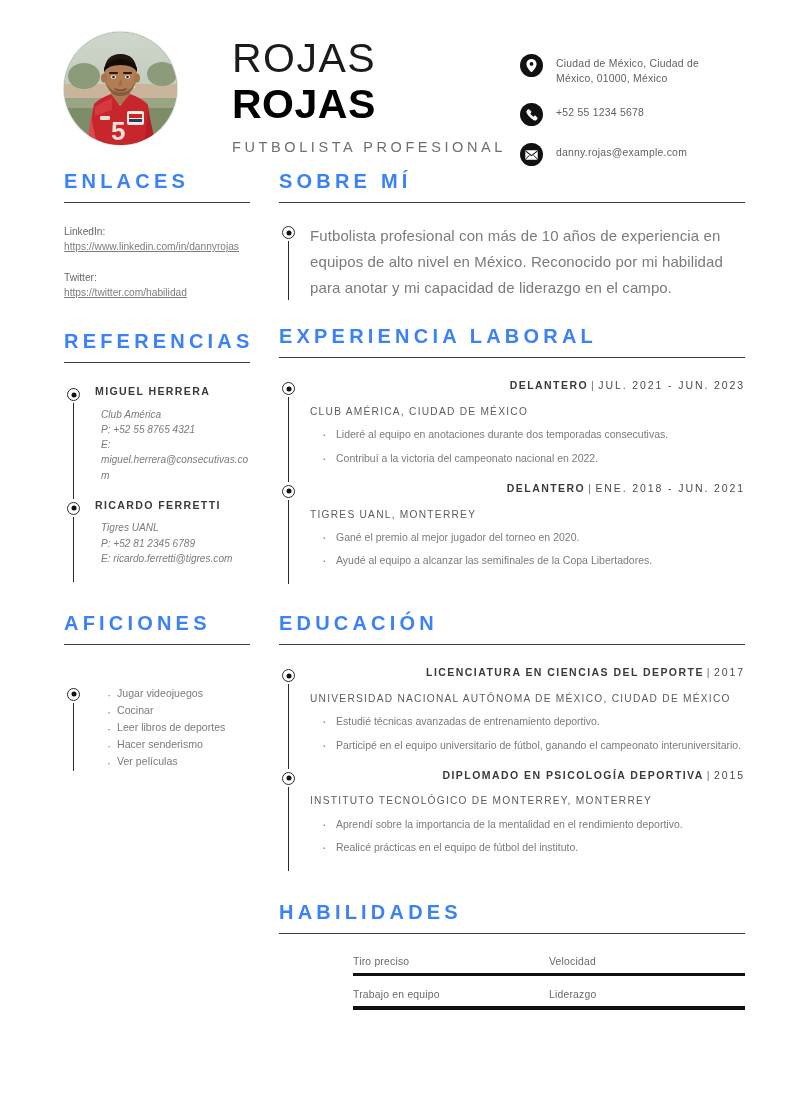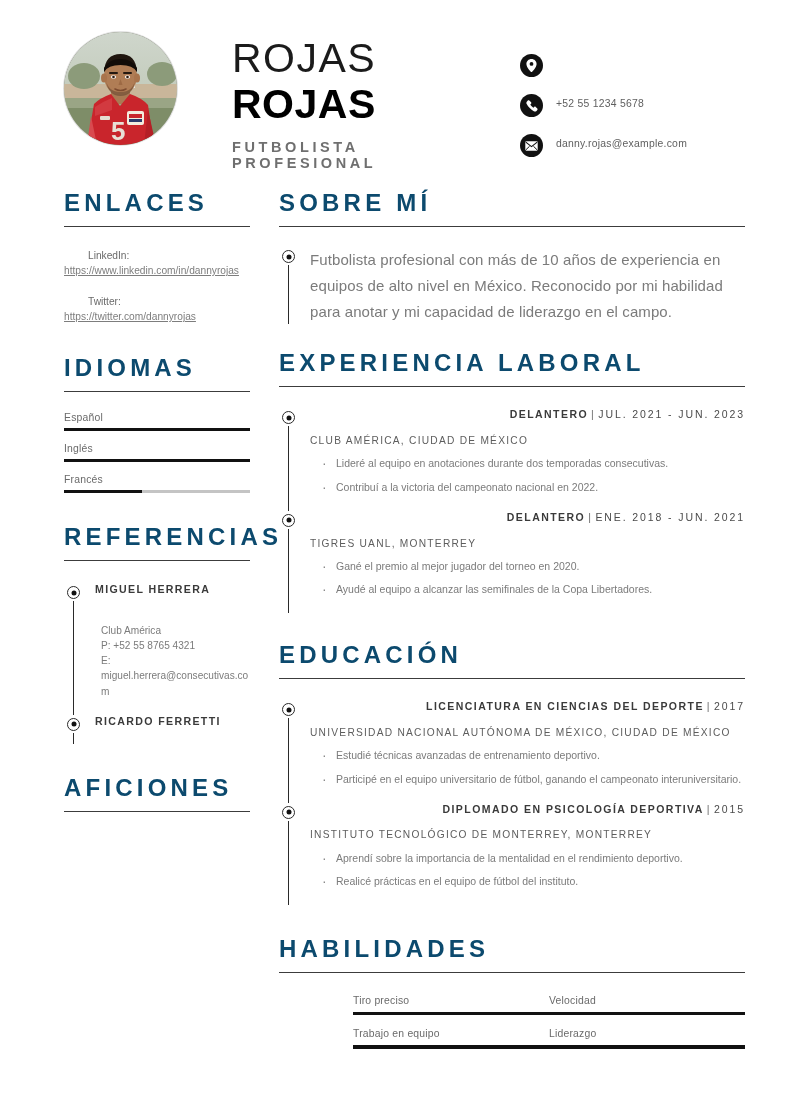--- a/index.html
+++ b/index.html
@@ -62,21 +62,21 @@
     letter-spacing: 0.5px;
     color: #000000;
     line-height: 1.08;
     margin-top: 2px;
   }
   .job-title {
     margin-top: 12px;
     font-size: 14.5px;
     letter-spacing: 3.6px;
     color: #6f6f6f;
-    font-weight: 700;
+    font-weight: 400;
   }
 
   .contact-block {
     flex: 0 0 218px;
     padding-top: 22px;
     margin-left: 10px;
   }
   .contact-row {
     display: flex;
     align-items: flex-start;
@@ -106,39 +106,38 @@
   
   .body-cols {
     display: flex;
     padding: 0 49px 0 64px;
   }
   .col-left  { width: 186px; flex: 0 0 186px; }
   .col-right { flex: 1 1 auto; margin-left: 29px; }
 
   
   .sec-title {
-    font-size: 24px;
+    font-size: 20px;
     font-weight: 700;
     letter-spacing: 4.2px;
-    color: #0c4a6e;
+    color: #3b82f6;
     text-transform: uppercase;
-    margin-top: 19px;
   }
   .sec-rule {
     height: 1px;
     background: #3c3c3c;
     margin-top: 9px;
   }
 
   .section { margin-bottom: 4px; }
 
   
   .links-wrap { padding-top: 21px; }
   .link-item { margin-bottom: 15px; font-size: 10.2px; line-height: 1.5; }
-  .link-label { color: #6a6a6a; margin-left: 24px; }
+  .link-label { color: #6a6a6a; }
   .link-url {
     color: #7d7d7d;
     text-decoration: underline;
     word-break: break-all;
     display: block;
   }
 
   
   .lang-wrap { padding-top: 20px; }
   .lang-item { margin-bottom: 12px; }
@@ -198,26 +197,27 @@
   .ref-item { padding-bottom: 16px; }
   .ref-name {
     font-size: 10.6px;
     font-weight: 700;
     letter-spacing: 1.35px;
     color: #3a3a3a;
     text-transform: uppercase;
     line-height: 1.3;
   }
   .ref-details {
-    margin-top: 26px;
+    margin-top: 8px;
     font-size: 10.1px;
     line-height: 1.5;
     color: #7b7b7b;
     padding-left: 6px;
     word-break: break-word;
+    font-style: italic;
   }
 
   
   .hobbies-wrap { padding-top: 26px; }
   .hobby-list {
     list-style: none;
     margin-top: 14px;
     padding-left: 12px;
   }
   .hobby-list li {
@@ -398,20 +398,21 @@
 
     <div class="contact-block">
 
       <div class="contact-row">
         <span class="contact-icon">
           <svg width="11" height="13" viewBox="0 0 11 13" xmlns="http://www.w3.org/2000/svg">
             <path d="M5.5 0C2.6 0 0.4 2.2 0.4 5c0 3.6 4.4 7.7 4.6 7.9 0.3 0.2 0.7 0.2 1 0C6.2 12.7 10.6 8.6 10.6 5 10.6 2.2 8.4 0 5.5 0z" fill="#fff"></path>
             <circle cx="5.5" cy="4.9" r="1.9" fill="#111"></circle>
           </svg>
         </span>
+        <span class="contact-text">Ciudad de México, Ciudad de México, 01000, México</span>
       </div>
 
       <div class="contact-row">
         <span class="contact-icon">
           <svg width="12" height="12" viewBox="0 0 12 12" xmlns="http://www.w3.org/2000/svg">
             <path d="M3.3 0.6C2.9 0.2 2.2 0.2 1.8 0.6L1 1.4C0.3 2.1 0.2 3.2 0.7 4.1c1.6 3 4.1 5.5 7.1 7.1 0.9 0.5 2 0.4 2.7-0.3l0.8-0.8c0.4-0.4 0.4-1.1 0-1.5L9.7 6.9C9.3 6.5 8.6 6.5 8.2 6.9L7.4 7.7C6.2 7 5 5.8 4.3 4.6l0.8-0.8c0.4-0.4 0.4-1.1 0-1.5L3.3 0.6z" fill="#fff"></path>
           </svg>
         </span>
         <span class="contact-text">+52 55 1234 5678</span>
       </div>
@@ -437,53 +438,25 @@
       <div class="section">
         <div class="sec-title">ENLACES</div>
         <div class="sec-rule"></div>
         <div class="links-wrap">
           <div class="link-item">
             <span class="link-label">LinkedIn:</span>
             <a class="link-url" href="#">https://www.linkedin.com/in/dannyrojas</a>
           </div>
           <div class="link-item">
             <span class="link-label">Twitter:</span>
-            <a class="link-url" href="#">https://twitter.com/dannyrojas</a>
+            <a class="link-url" href="#">https://twitter.com/habilidad</a>
           </div>
         </div>
       </div>
 
-      <div class="section mt-lang">
-        <div class="sec-title">IDIOMAS</div>
-        <div class="sec-rule"></div>
-        <div class="lang-wrap">
-
-          <div class="lang-item">
-            <div class="lang-name">Español</div>
-            <div class="bar-track">
-              <div class="bar-fill" style="width: 100%;"></div>
-            </div>
-          </div>
-
-          <div class="lang-item">
-            <div class="lang-name">Inglés</div>
-            <div class="bar-track">
-              <div class="bar-fill" style="width: 100%;"></div>
-            </div>
-          </div>
-
-          <div class="lang-item">
-            <div class="lang-name">Francés</div>
-            <div class="bar-track">
-              <div class="bar-fill" style="width: 42%;"></div>
-            </div>
-          </div>
-
-        </div>
-      </div>
 
       <div class="section mt-refs">
         <div class="sec-title">REFERENCIAS</div>
         <div class="sec-rule"></div>
         <div class="refs-wrap">
 
           <div class="tl-item ref-item">
             <span class="tl-marker"></span>
             <span class="tl-line"></span>
             <div class="ref-name">MIGUEL HERRERA</div>
@@ -491,28 +464,46 @@
               <div>Club América</div>
               <div>P: +52 55 8765 4321</div>
               <div>E: miguel.herrera@consecutivas.com</div>
             </div>
           </div>
 
           <div class="tl-item ref-item">
             <span class="tl-marker"></span>
             <span class="tl-line"></span>
             <div class="ref-name">RICARDO FERRETTI</div>
+            <div class="ref-details">
+              <div>Tigres UANL</div>
+              <div>P: +52 81 2345 6789</div>
+              <div>E: ricardo.ferretti@tigres.com</div>
+            </div>
           </div>
 
         </div>
       </div>
 
       <div class="section mt-hob">
         <div class="sec-title">AFICIONES</div>
         <div class="sec-rule"></div>
+        <div class="hobbies-wrap">
+          <div class="tl-item">
+            <span class="tl-marker"></span>
+            <span class="tl-line"></span>
+            <ul class="hobby-list">
+              <li>Jugar videojuegos</li>
+              <li>Cocinar</li>
+              <li>Leer libros de deportes</li>
+              <li>Hacer senderismo</li>
+              <li>Ver películas</li>
+            </ul>
+          </div>
+        </div>
       </div>
 
     </div>
 
     <div class="col-right">
 
       <div class="section">
         <div class="sec-title">SOBRE MÍ</div>
         <div class="sec-rule"></div>
         <div class="about-wrap">

